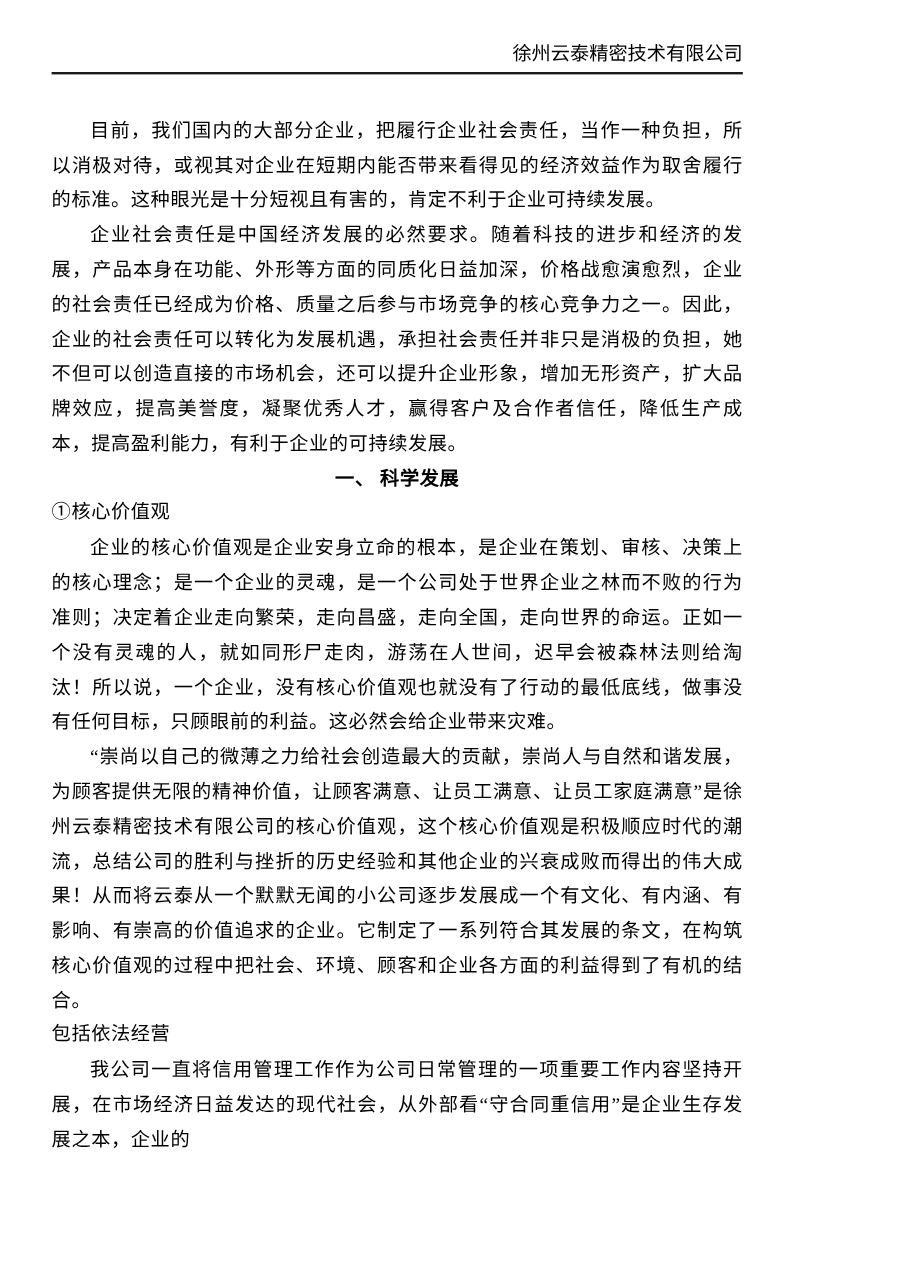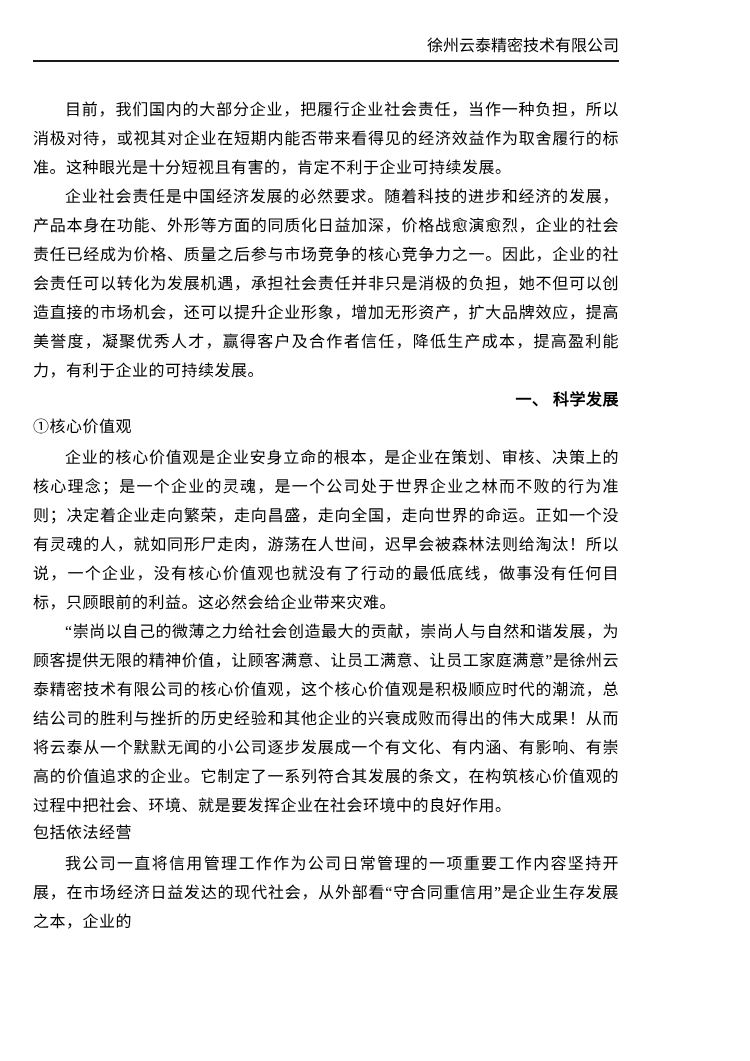--- a/index.html
+++ b/index.html
@@ -11,21 +11,21 @@
   body {
     width: 750px;
     height: 1061px;
     font-family: "Liberation Serif", "DejaVu Serif", serif;
     color: #000000;
     overflow: hidden;
   }
   .page {
     width: 652px;
     height: 1061px;
-    padding: 36px 33px 0 33px;
+    padding: 36px 33px 0 43px;
   }
   .doc-header {
     border-bottom: 2px solid #1a1a1a;
     padding-bottom: 4px;
     text-align: right;
     font-size: 16px;
     line-height: 20px;
   }
   .doc-body {
     margin-top: 33px;
@@ -36,21 +36,21 @@
   }
   .doc-body p {
     margin: 0;
     text-indent: 2em;
   }
   .section-heading {
     margin: 0;
     font-size: 16px;
     font-weight: 700;
     text-indent: 0;
-    text-align: right;
+    text-align: center;
   }
   .sub-heading {
     margin: 0;
     text-indent: 0;
     text-align: left;
     font-family: Liberation Mono, monospace;
   }
 </style>
 </head>
 <body>
@@ -67,20 +67,20 @@
 
     <p>企业社会责任是中国经济发展的必然要求。随着科技的进步和经济的发展，产品本身在功能、外形等方面的同质化日益加深，价格战愈演愈烈，企业的社会责任已经成为价格、质量之后参与市场竞争的核心竞争力之一。因此，企业的社会责任可以转化为发展机遇，承担社会责任并非只是消极的负担，她不但可以创造直接的市场机会，还可以提升企业形象，增加无形资产，扩大品牌效应，提高美誉度，凝聚优秀人才，赢得客户及合作者信任，降低生产成本，提高盈利能力，有利于企业的可持续发展。</p>
 
 
     <h2 class="section-heading">一、 科学发展</h2>
 
     <div class="sub-heading">①核心价值观</div>
 
     <p>企业的核心价值观是企业安身立命的根本，是企业在策划、审核、决策上的核心理念；是一个企业的灵魂，是一个公司处于世界企业之林而不败的行为准则；决定着企业走向繁荣，走向昌盛，走向全国，走向世界的命运。正如一个没有灵魂的人，就如同形尸走肉，游荡在人世间，迟早会被森林法则给淘汰！所以说，一个企业，没有核心价值观也就没有了行动的最低底线，做事没有任何目标，只顾眼前的利益。这必然会给企业带来灾难。</p>
 
-    <p>“崇尚以自己的微薄之力给社会创造最大的贡献，崇尚人与自然和谐发展，为顾客提供无限的精神价值，让顾客满意、让员工满意、让员工家庭满意”是徐州云泰精密技术有限公司的核心价值观，这个核心价值观是积极顺应时代的潮流，总结公司的胜利与挫折的历史经验和其他企业的兴衰成败而得出的伟大成果！从而将云泰从一个默默无闻的小公司逐步发展成一个有文化、有内涵、有影响、有崇高的价值追求的企业。它制定了一系列符合其发展的条文，在构筑核心价值观的过程中把社会、环境、就是要发挥企业在社会环境中的良好作用。</p>
+    <p>“崇尚以自己的微薄之力给社会创造最大的贡献，崇尚人与自然和谐发展，为顾客提供无限的精神价值，让顾客满意、让员工满意、让员工家庭满意”是徐州云泰精密技术有限公司的核心价值观，这个核心价值观是积极顺应时代的潮流，总结公司的胜利与挫折的历史经验和其他企业的兴衰成败而得出的伟大成果！从而将云泰从一个默默无闻的小公司逐步发展成一个有文化、有内涵、有影响、有崇高的价值追求的企业。它制定了一系列符合其发展的条文，在构筑核心价值观的过程中把社会、环境、顾客和企业各方面的利益得到了有机的结合。</p>
 
     <div class="sub-heading">包括依法经营</div>
 
     <p>我公司一直将信用管理工作作为公司日常管理的一项重要工作内容坚持开展，在市场经济日益发达的现代社会，从外部看“守合同重信用”是企业生存发展之本，企业的</p>
   </main>
 
 </div>
 
 </body></html>

